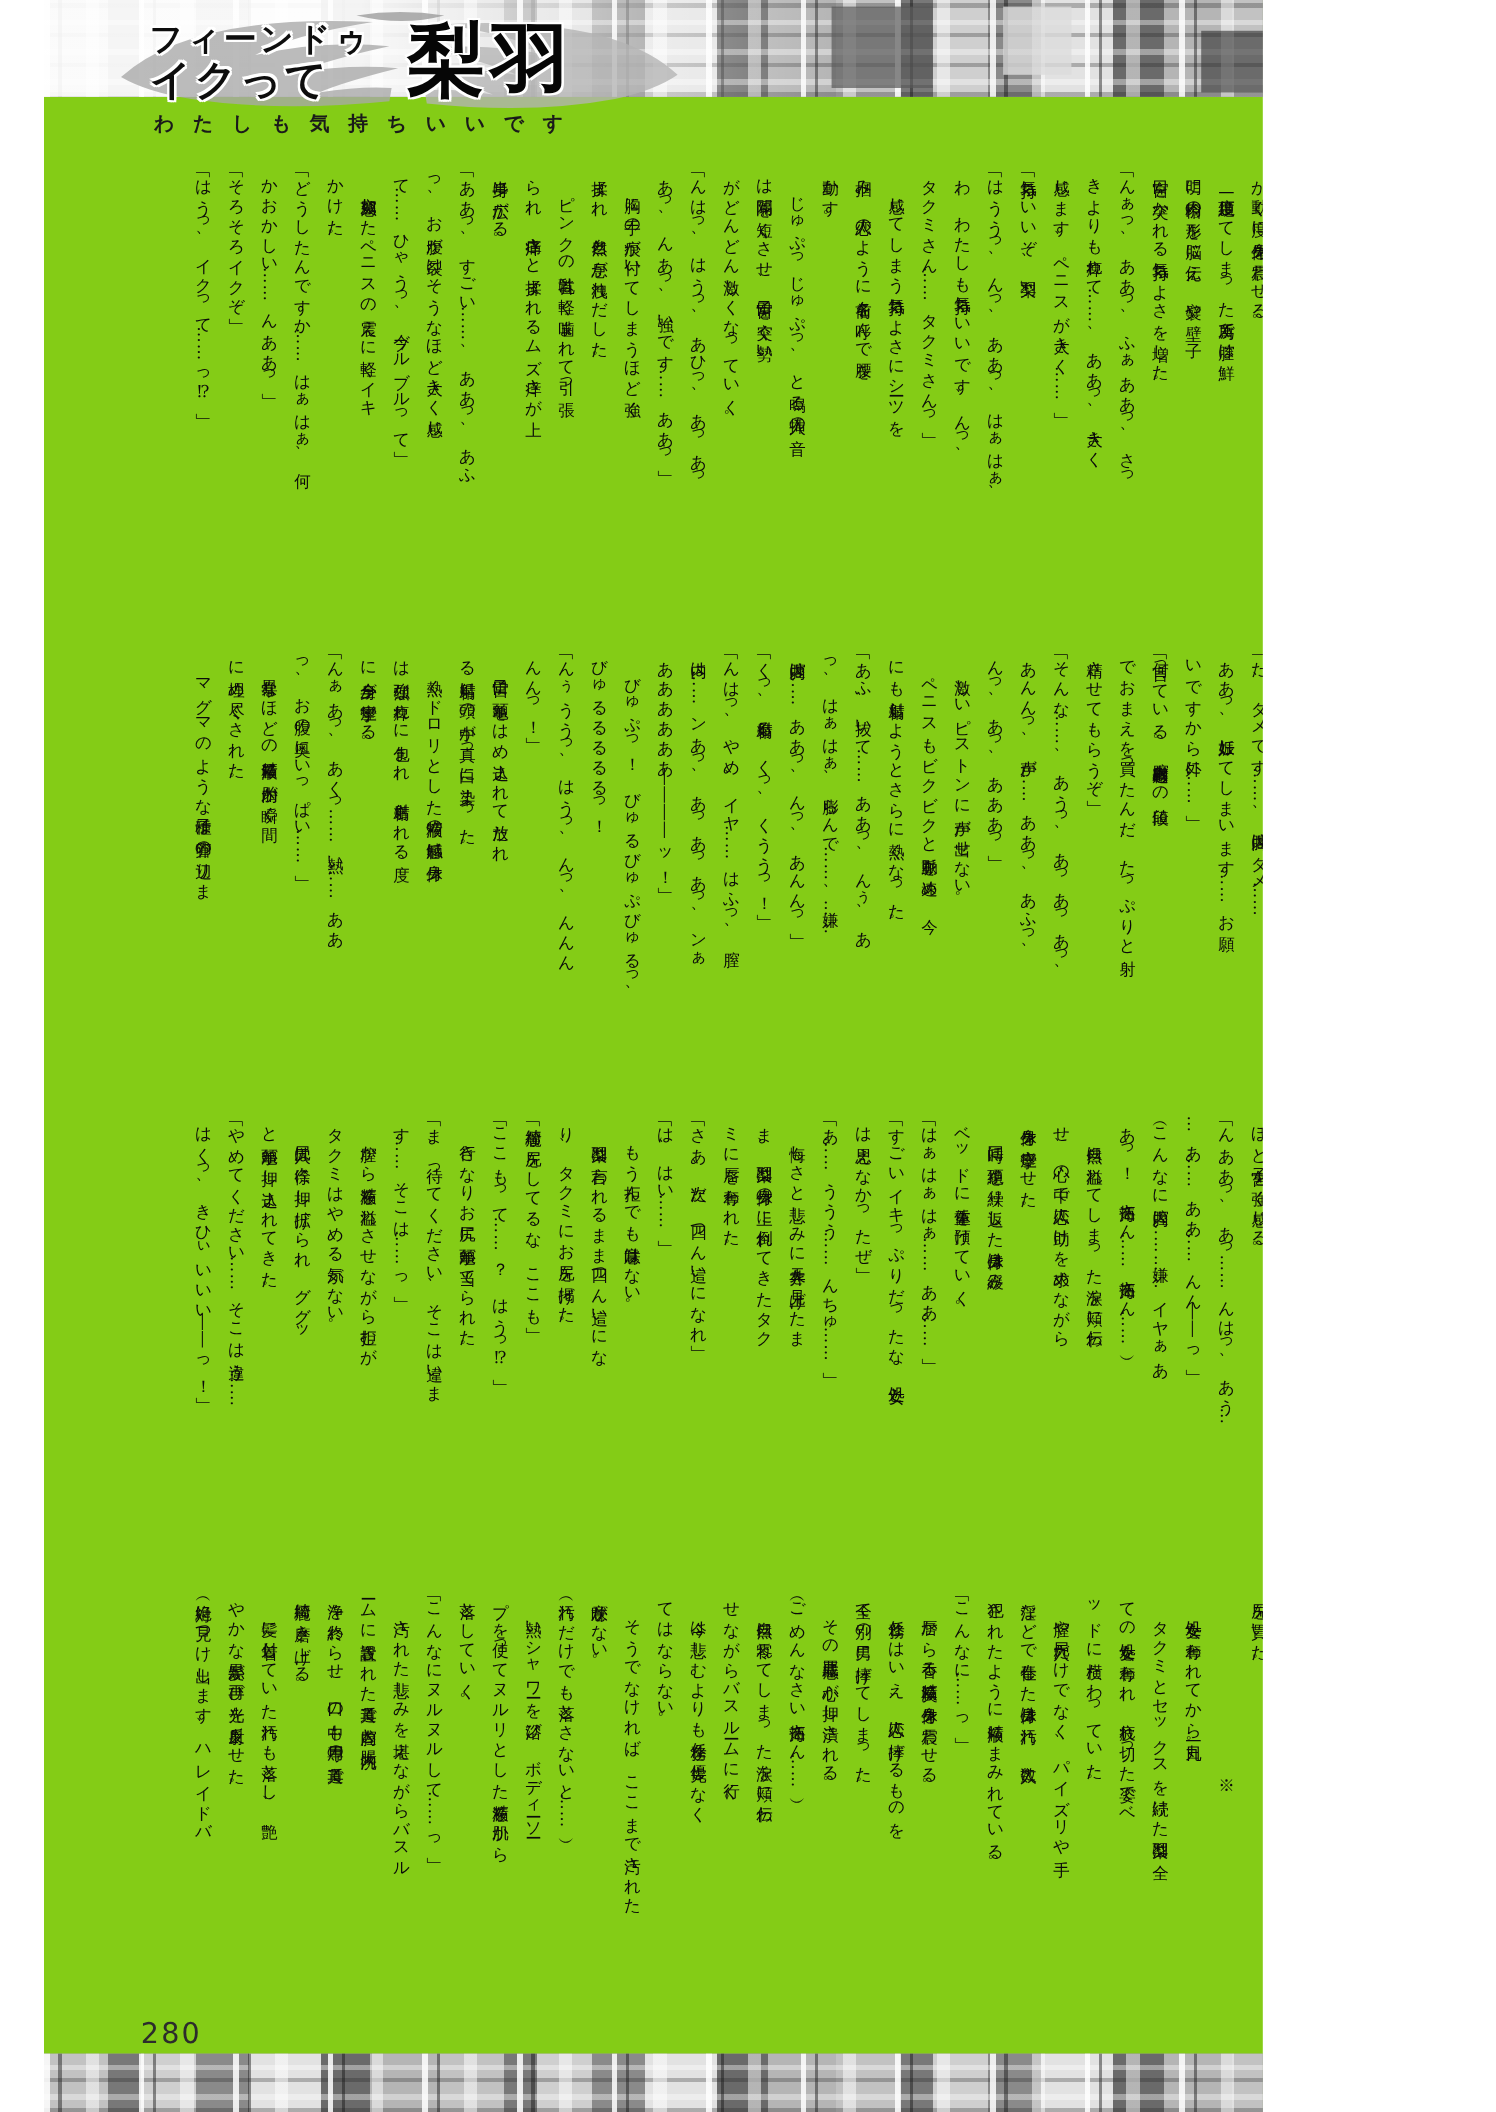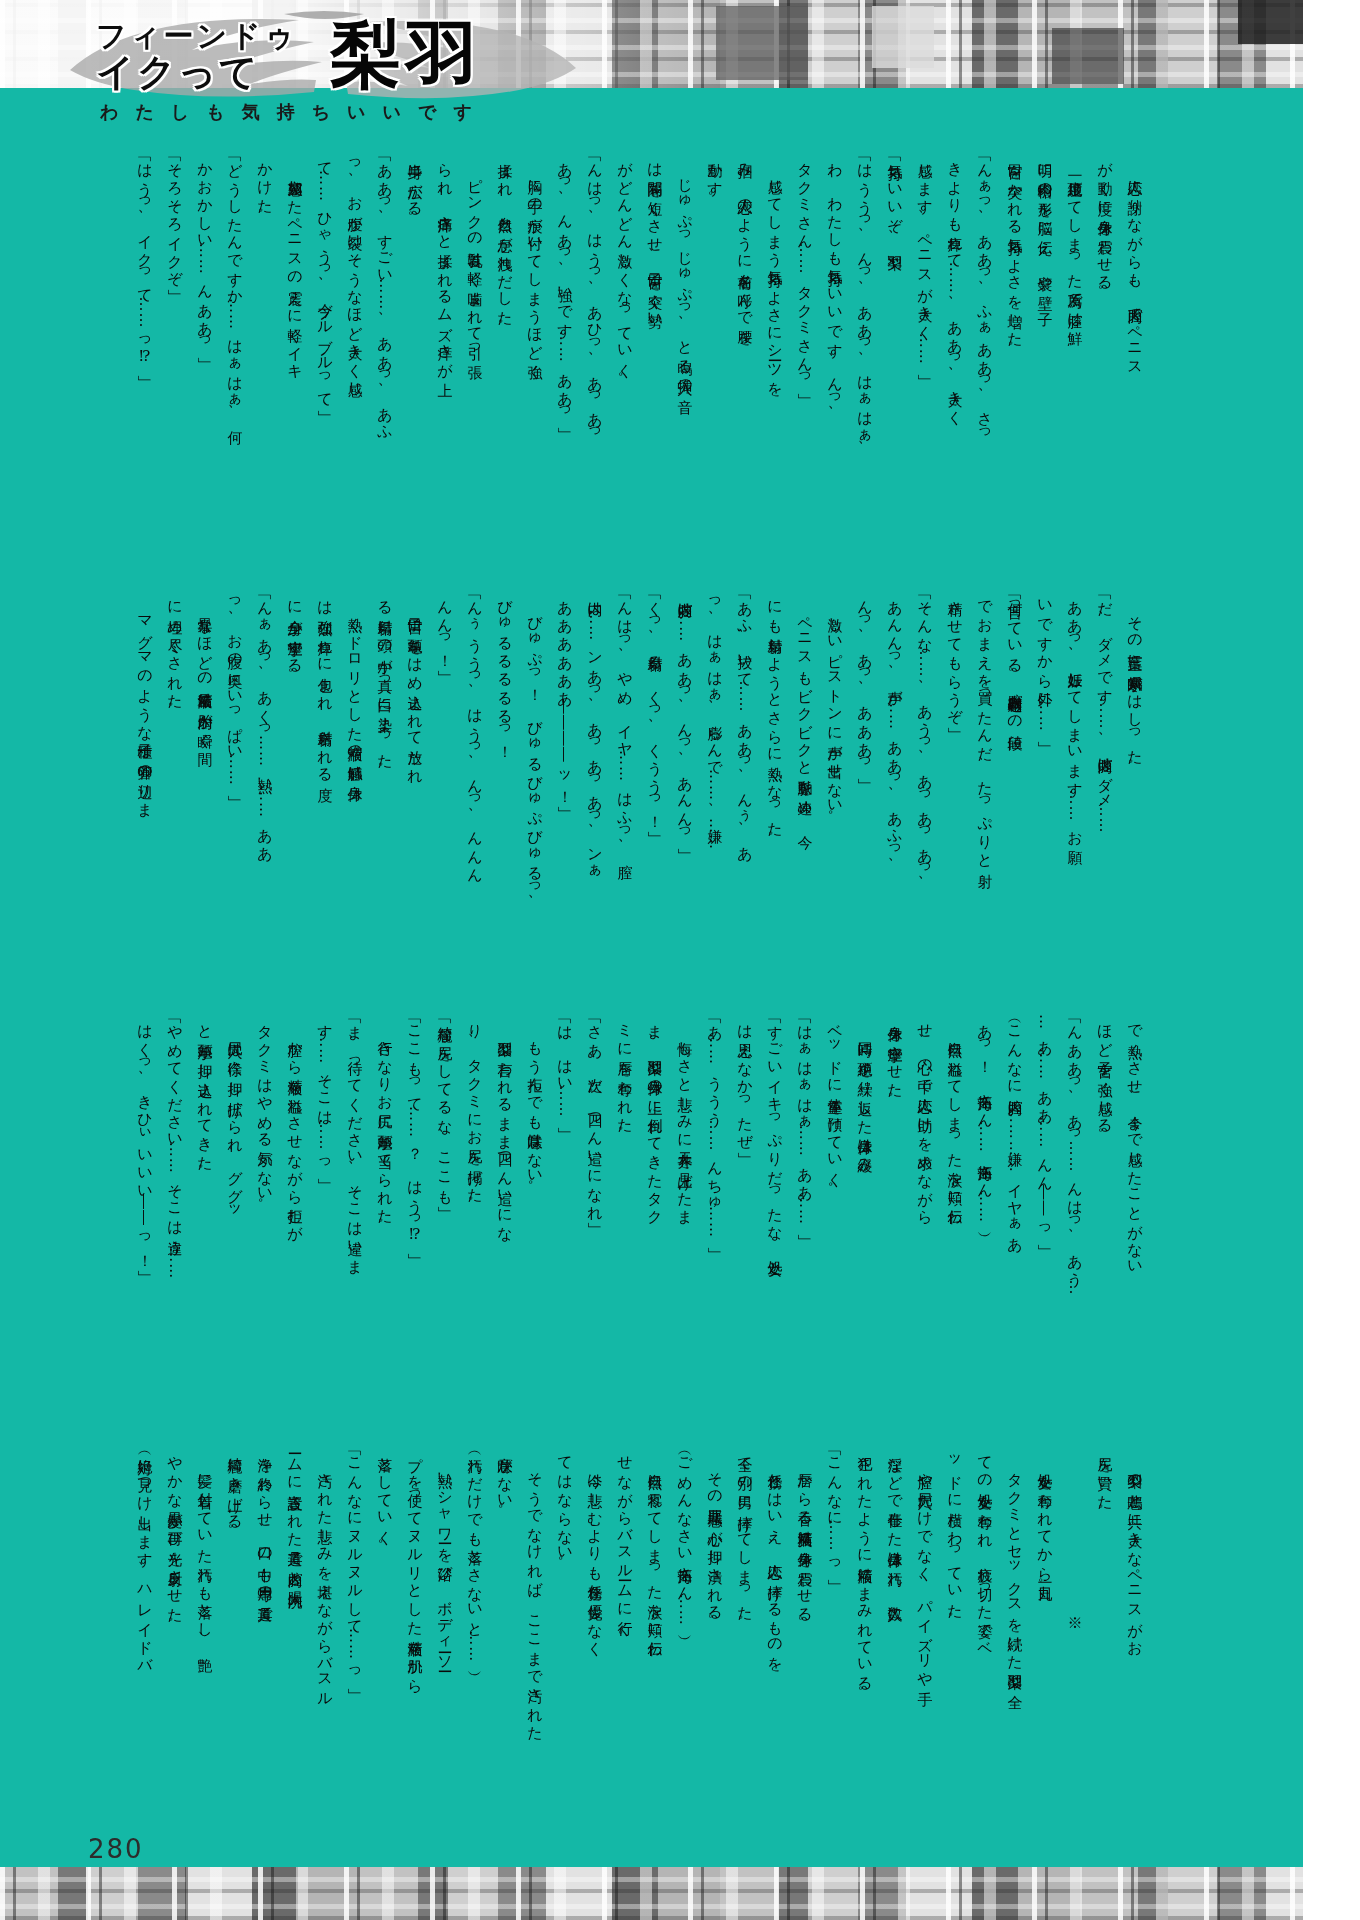--- a/index.html
+++ b/index.html
@@ -1,17 +1,17 @@
 <!DOCTYPE html>
 <html><head>
 <meta charset="utf-8">
 <style>
   html,body{margin:0;padding:0;}
   body{width:1360px;height:1920px;background:#ffffff;font-family:"DejaVu Serif",serif;}
-  .page{position:relative;width:1303px;height:1920px;background:#14b8a6;overflow:hidden;}
+  .page{position:relative;width:1108px;height:1920px;background:#84cc16;overflow:hidden;margin-left:40px;}
 
   
   .glitch{
     position:absolute;left:0;width:1360px;
     background-color:#9e9e9e;
     background-image:
       repeating-linear-gradient(90deg, rgba(255,255,255,.85) 0 5px, rgba(255,255,255,0) 5px 13px, rgba(20,20,20,.45) 13px 16px, rgba(0,0,0,0) 16px 38px, rgba(255,255,255,.5) 38px 50px, rgba(0,0,0,0) 50px 86px),
       repeating-linear-gradient(0deg, rgba(30,30,30,.28) 0 4px, rgba(0,0,0,0) 4px 11px, rgba(255,255,255,.38) 11px 16px, rgba(0,0,0,0) 16px 27px),
       repeating-linear-gradient(90deg, #c2c2c2 0 58px, #787878 58px 88px, #cfcfcf 88px 138px, #8a8a8a 138px 186px, #e2e2e2 186px 252px, #6a6a6a 252px 298px, #b5b5b5 298px 360px);
   }

